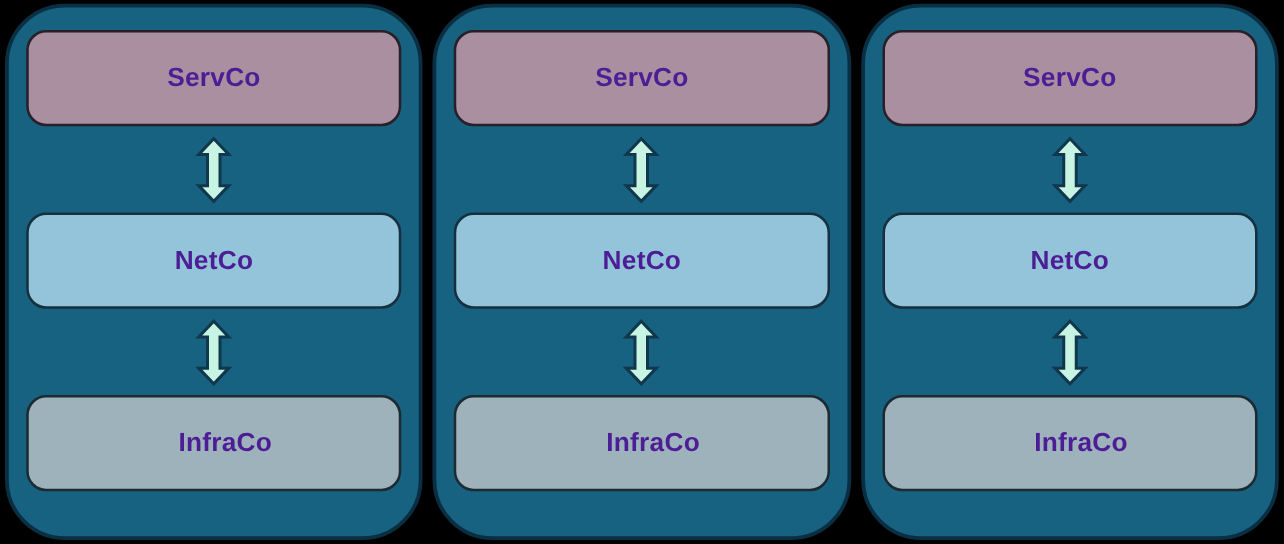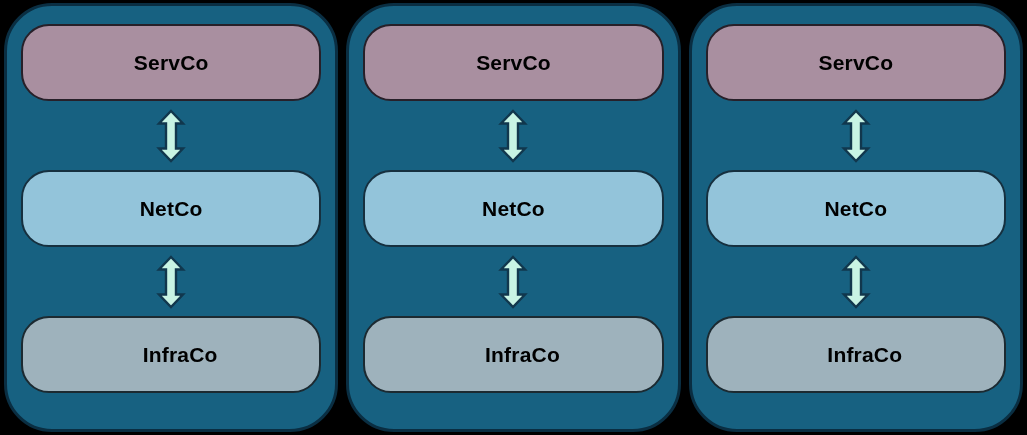--- a/index.html
+++ b/index.html
@@ -23,29 +23,29 @@
     border: 3px solid #0a2e42;
     border-radius: 48px;
     box-sizing: border-box;
     display: flex;
     flex-direction: column;
     padding: 18px 14px 36px 14px;
   }
   .layer-box {
     height: 77px;
     flex: 0 0 77px;
-    border-radius: 28px;
+    border-radius: 16px;
     border: 2px solid #1d2b33;
     box-sizing: border-box;
     display: flex;
     align-items: center;
     justify-content: center;
     font-size: 21px;
     font-weight: bold;
-    color: #000000;
+    color: #4c1d95;
     letter-spacing: 0.2px;
   }
   .layer-servco  { background: #a98fa0; border-color: #272029; }
   .layer-netco   { background: #93c4da; border-color: #16303f; }
   .layer-infraco { background: #9eb2bc; border-color: #1c2a31; padding-left: 18px; }
   .arrow-wrap {
     flex: 1 1 auto;
     display: flex;
     align-items: center;
     justify-content: center;

